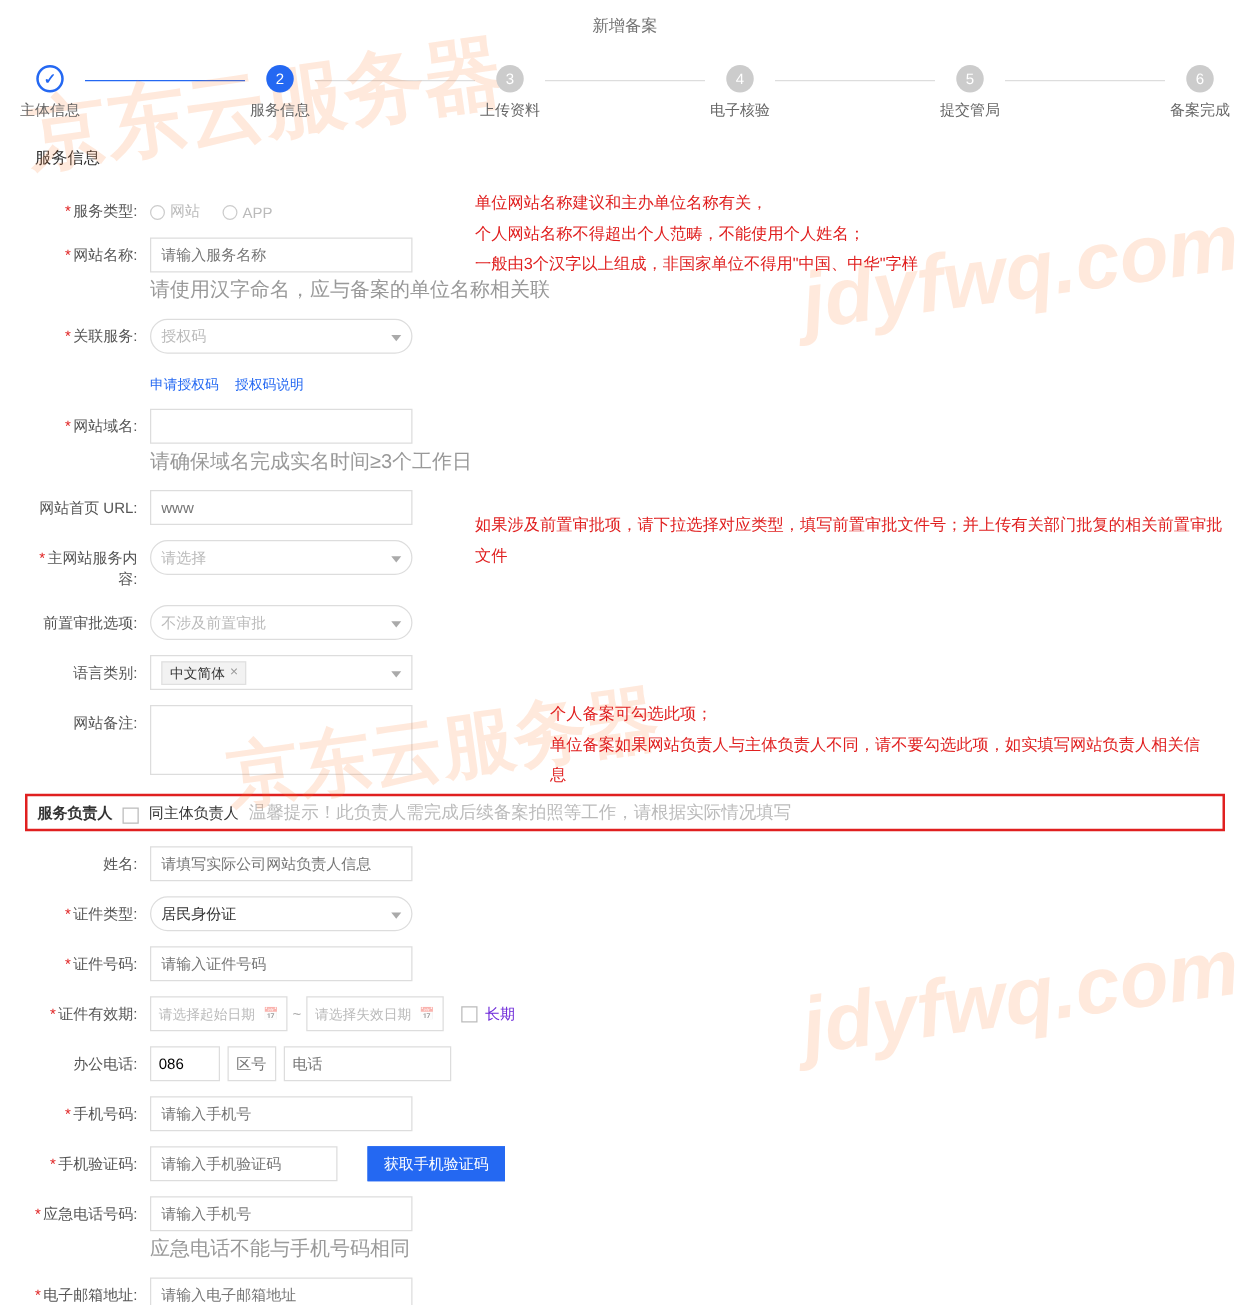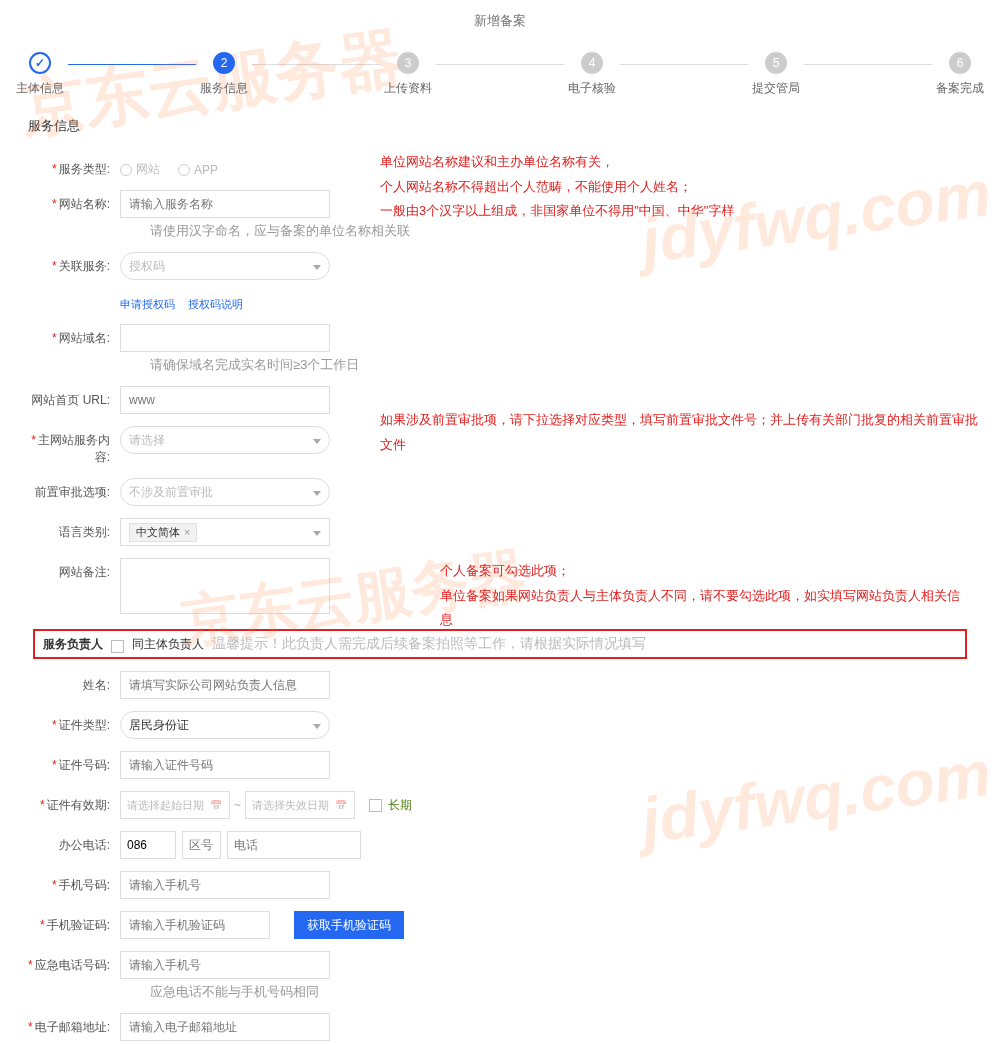--- a/index.html
+++ b/index.html
@@ -14,37 +14,37 @@
 .step-pending .step-circle { background: #ccc; }
 .step-label { font-size: 12px; color: #666; }
 .step-line { flex: 1; height: 1px; background: #ddd; margin: 0 4px 20px; }
 .step-line.done { background: #2468f2; }
 .section-title { font-size: 13px; color: #333; padding: 16px 28px 8px; }
 .form { padding: 0 28px; }
 .form-row { display: flex; align-items: flex-start; margin: 12px 0; }
 .form-label { width: 92px; text-align: right; padding-right: 10px; padding-top: 6px; font-size: 12px; color: #555; flex-shrink: 0; }
 .form-label .req { color: #e02020; margin-right: 2px; }
 .form-control { flex: 0 0 auto; }
-.form-hint { font-size: 13px; color: #999; margin-top: 4px; margin-left: 30px; }
+.form-hint { font-size: 16px; color: #999; margin-top: 4px; }
 .input, .select, .textarea { border: 1px solid #ddd; padding: 5px 8px; font-size: 12px; color: #333; background: #fff; }
 .input { width: 210px; height: 28px; }
 .select { width: 210px; height: 28px; display: flex; align-items: center; justify-content: space-between; cursor: pointer; border-radius: 14px; }
 .textarea { width: 210px; height: 56px; resize: none; }
 .chevron::after { content: ""; display: inline-block; width: 0; height: 0; border-left: 4px solid transparent; border-right: 4px solid transparent; border-top: 5px solid #aaa; margin-left: 6px; }
 .radio-group { display: flex; gap: 18px; align-items: center; padding-top: 6px; }
 .radio { display: flex; align-items: center; gap: 4px; color: #bbb; font-size: 12px; }
 .radio-dot { width: 12px; height: 12px; border: 1px solid #ccc; border-radius: 50%; display: inline-block; }
 .link-row { margin-top: 17px; font-size: 11px; }
 .link { color: #2468f2; margin-right: 10px; }
 .tag-select { width: 210px; height: 28px; border: 1px solid #ddd; display: flex; align-items: center; padding: 0 8px; justify-content: space-between; }
 .tag { background: #f2f2f2; border: 1px solid #e0e0e0; padding: 1px 6px; font-size: 11px; display: inline-flex; align-items: center; gap: 4px; }
 .tag-x { color: #999; cursor: pointer; }
 .note-red { color: #e02020; font-size: 13px; line-height: 1.9; }
 .note-block { position: absolute; }
-.responsible-box { border: 2px solid #e02020; margin: 10px 33px; padding: 4px 8px; display: flex; align-items: flex-end; gap: 8px; font-size: 12px; }
+.responsible-box { border: 2px solid #e02020; margin: 10px 20px; padding: 4px 8px; display: flex; align-items: flex-end; gap: 8px; font-size: 12px; }
 .checkbox { width: 13px; height: 13px; border: 1px solid #bbb; display: inline-block; }
 .warn-text { font-size: 14px; color: #bbb; }
 .date-input { width: 110px; height: 28px; border: 1px solid #ddd; padding: 0 6px; font-size: 11px; color: #bbb; display: inline-flex; align-items: center; justify-content: space-between; }
 .date-sep { margin: 0 4px; color: #aaa; }
 .small-input { height: 28px; border: 1px solid #ddd; padding: 0 6px; font-size: 12px; }
 .w60 { width: 56px; } .w48 { width: 39px; } .w120 { width: 134px; }
 .btn { height: 28px; padding: 0 12px; font-size: 12px; border: 1px solid #ddd; background: #fff; cursor: pointer; display: inline-flex; align-items: center; }
 .btn-primary { background: #2468f2; color: #fff; border-color: #2468f2; }
 .btn-outline-red { border: 1px solid #e02020; color: #555; padding: 5px 10px; }
 .add-row { display: flex; align-items: center; gap: 14px; margin: 22px 0 16px 120px; }
@@ -232,21 +232,21 @@
           <span>请选择起始日期</span>
           <span class="cal-icon"></span>
         </div>
       <span class="date-sep">~</span>
       <div class="date-input">
           <span>请选择失效日期</span>
           <span class="cal-icon"></span>
         </div>
       <span style="width:14px"></span>
       <span class="checkbox"></span>
-      <span style="margin-left:6px;color:#4d7c0f">长期</span>
+      <span style="margin-left:6px;color:#6d28d9">长期</span>
     </div>
   </div>
   <div class="form-row">
     <div class="form-label"><span>办公电话:</span></div>
     <div class="form-control" style="display:flex;gap:6px">
       <input class="small-input w60" value="086" style="">
       <input class="small-input w48" placeholder="区号" style="">
       <input class="small-input w120" placeholder="电话" style="">
     </div>
   </div>

